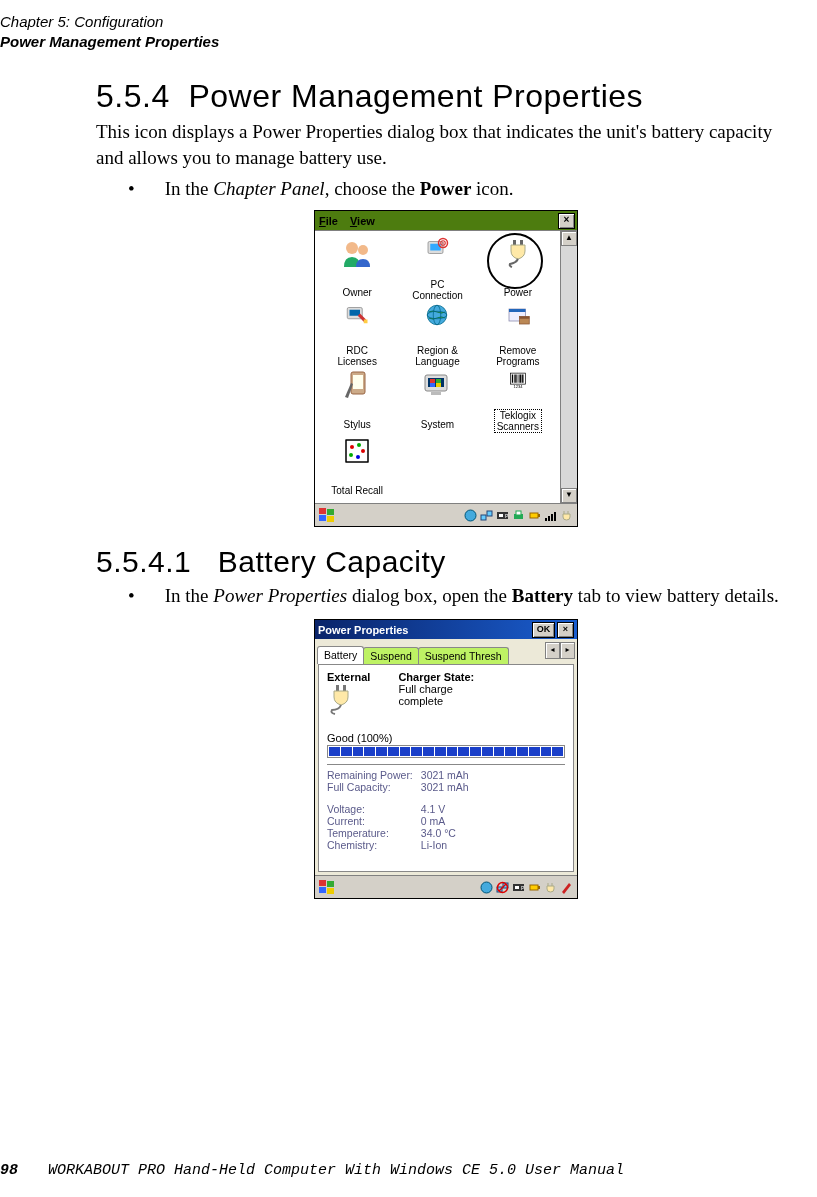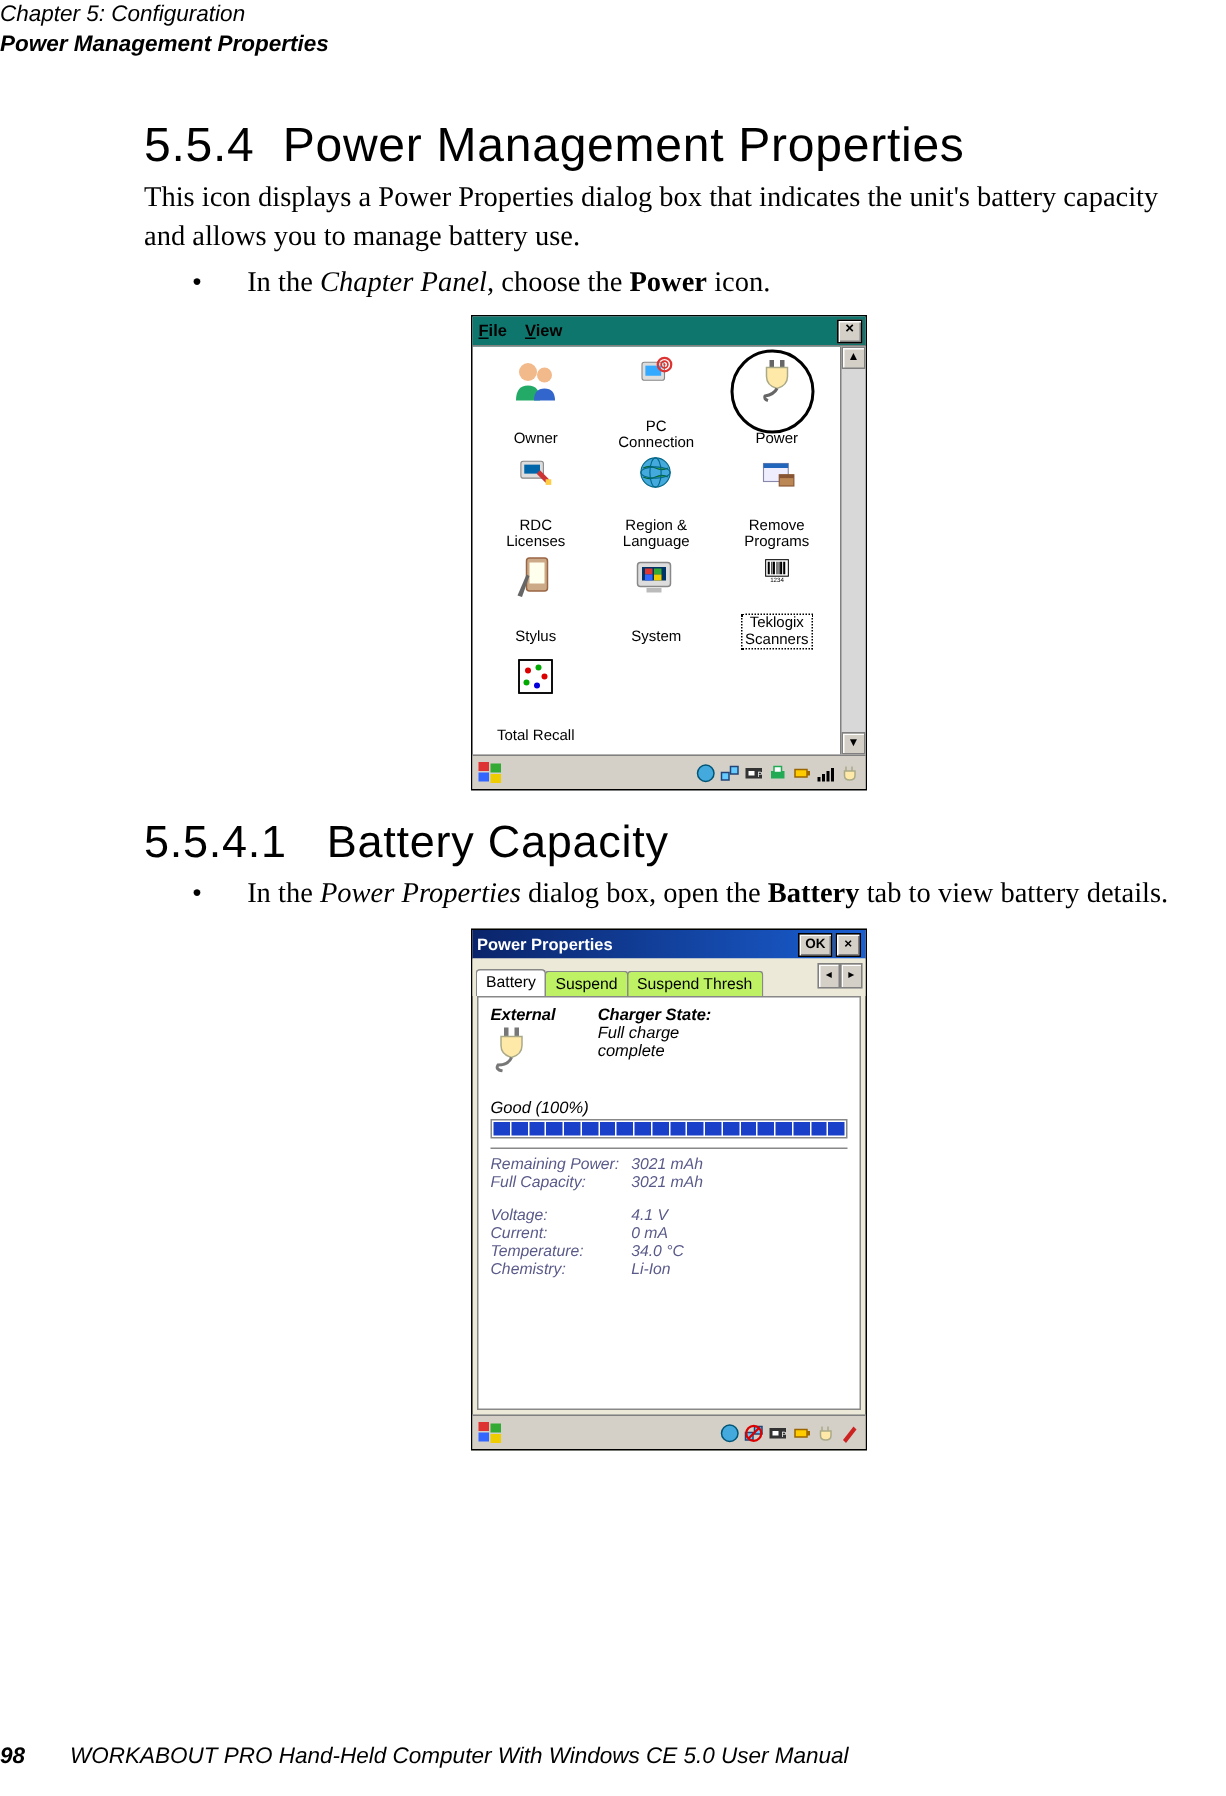--- a/index.html
+++ b/index.html
@@ -7,21 +7,21 @@
     font-size: 19px;
     margin: 0;
     padding: 0;
     width: 817px;
     height: 1197px;
     position: relative;
     color: #000;
   }
   .header {
     position: absolute;
-    top: 0;
+    top: 12px;
     left: 0;
     font-style: italic;
     font-family: Arial, sans-serif;
     font-size: 15px;
     line-height: 1.3;
   }
   .header .line1 { }
   .header .line2 { font-weight: bold; }
   .content {
     position: absolute;
@@ -58,42 +58,42 @@
     content: "•";
     display: inline-block;
     width: 32px;
   }
   .footer {
     position: absolute;
     bottom: 18px;
     left: 0;
     display: flex;
     align-items: flex-start;
-    font-family: Liberation Sans, sans-serif;
+    font-family: Liberation Mono, monospace;
     font-style: italic;
     font-size: 15px;
   }
   .footer .pnum {
     font-weight: bold;
     font-style: italic;
     margin-right: 30px;
   }
 
   
   .cp-window {
     width: 262px;
     margin: 10px auto 12px auto;
     border: 1px solid #000;
     background: #fff;
     font-family: "MS Sans Serif", Tahoma, Arial, sans-serif;
     font-size: 11px;
   }
   .cp-menubar {
     height: 19px;
-    background: #0f766e;
+    background: #4d7c0f;
     border-bottom: 1px solid #808080;
     display: flex;
     align-items: center;
     padding: 0 4px;
     gap: 12px;
     position: relative;
   }
   .cp-menubar span u { text-decoration: underline; }
   .cp-menubar .close-x {
     position: absolute;
@@ -249,26 +249,25 @@
     width:13px; height:15px;
     background:#d4d0c8;
     border:1px solid #808080;
     font-size:8px; text-align:center; line-height:13px;
     box-shadow: inset 1px 1px 0 #fff;
   }
   .pp-panel {
     background:#fff;
     margin:0 3px 3px 3px;
     border:1px solid #888;
-    height: 276px;
+    height: 208px;
     padding:6px 8px;
     box-sizing:border-box;
     font-size:11px;
     color:#000;
-    font-style:italic;
   }
   .pp-panel-top {
     display:flex; gap:28px;
   }
   .plug-icon {
     width:28px; height:32px;
   }
   .charger-state { color:#000; }
   .charger-state .lab { font-weight:bold; }
   .good-row { margin-top:15px; font-size:11px; }

